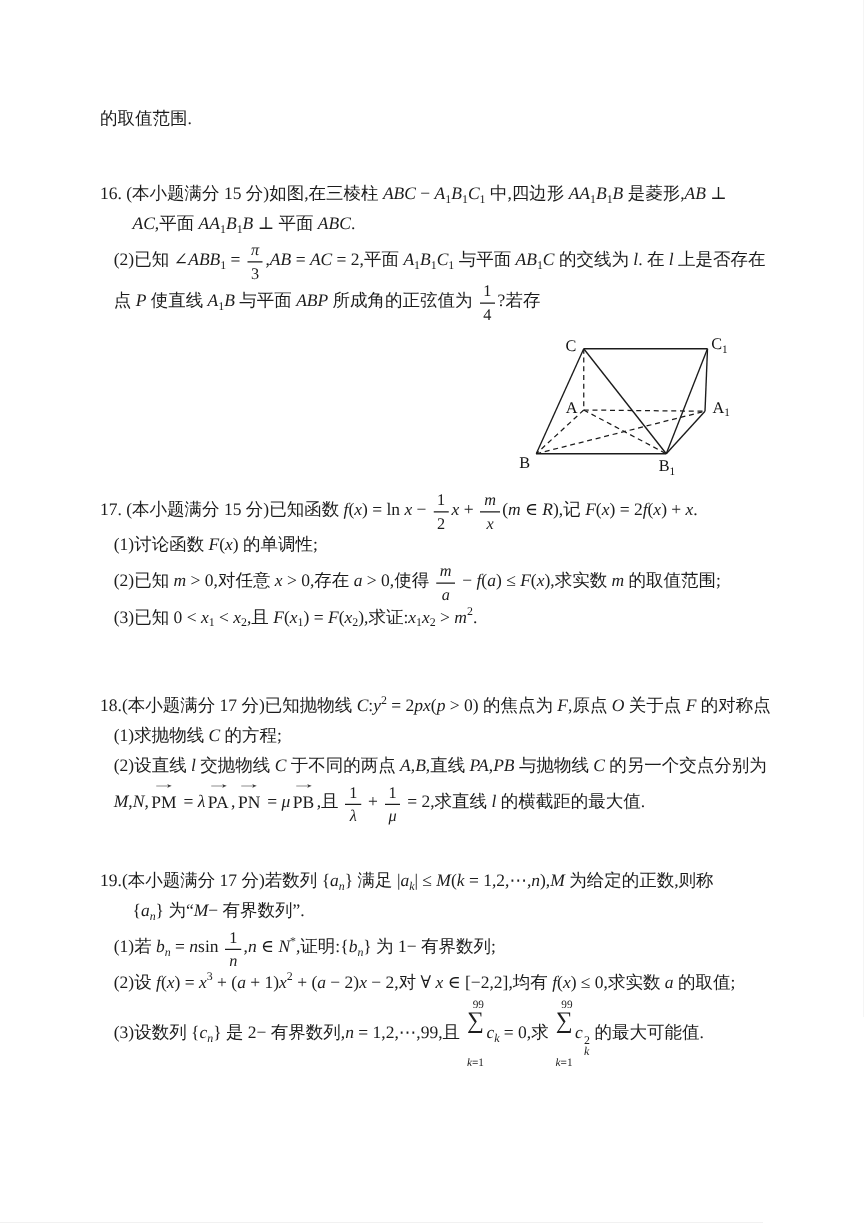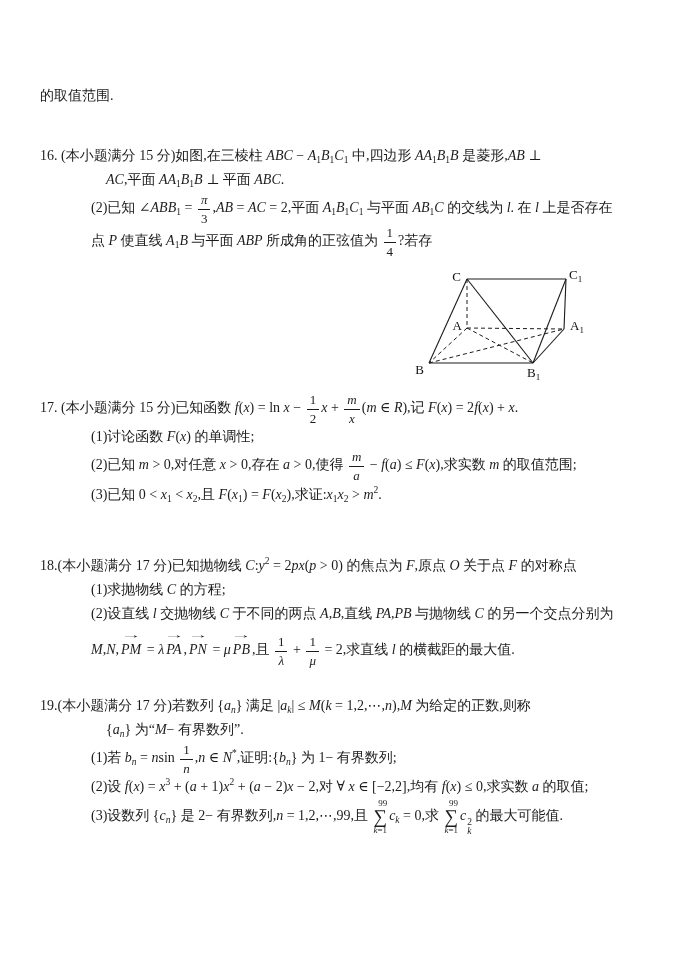--- a/index.html
+++ b/index.html
@@ -14,41 +14,41 @@
     overflow:hidden;
   }
   .block{position:absolute;left:0;right:0;}
   #intro{top:84px;}
   #q16{top:144px;}
   #q17{top:392px;}
   #q18{top:554px;}
   #q19{top:694px;}
   .figure{position:absolute;left:405px;top:258px;width:200px;height:128px;}
   p.ln{margin:0;line-height:24px;white-space:nowrap;}
-  .ln-q{padding-left:40px;}
+  .ln-q{padding-left:80px;}
   .ln-cont{padding-left:106px;}
   .ln-contb{padding-left:116px;}
   .ln-sub{padding-left:91px;}
   i{font-style:italic;}
   sub,sup{font-size:9.5px;line-height:0;}
   sub{vertical-align:-3px;}
   sup{vertical-align:6px;}
   
   .frac{display:inline-block;vertical-align:middle;text-align:center;line-height:1.05;margin:0 2px;}
   .frac .fn{display:block;border-bottom:1px solid #1c1c1c;padding:1px 3px 2px;font-size:13px;}
   .frac .fd{display:block;padding:2px 3px 0;font-size:13px;}
   
   .sum{display:inline-flex;flex-direction:column;align-items:flex-end;vertical-align:middle;line-height:1;margin:0 2px;}
   .sum .st{font-size:9px;}
   .sum .sg{font-size:19px;line-height:.95;}
-  .sum .sb{font-size:9px;}
+  .sum .sb{font-size:9px;margin-top:20px;}
   
   .ss{display:inline-flex;flex-direction:column;align-items:flex-start;vertical-align:-4px;line-height:1.05;font-size:9.5px;margin-left:1px;}
   
-  .vec{display:inline-block;position:relative;font-style:italic;margin:12px 2px;}
+  .vec{display:inline-block;position:relative;margin:4px 2px;}
   .vec::before{
     content:"\2192";
     position:absolute;left:50%;top:-0.85em;
     transform:translateX(-50%) scaleX(2.1);
     font-size:.7em;font-style:normal;line-height:1;
   }
   
   .figure svg line{stroke:#1c1c1c;stroke-width:1.1;fill:none;}
   .figure svg line.dashed{stroke-dasharray:4 3;stroke-width:1;}
   .figure svg text{font-family:"Liberation Serif","DejaVu Serif",serif;font-size:13px;fill:#111;}

